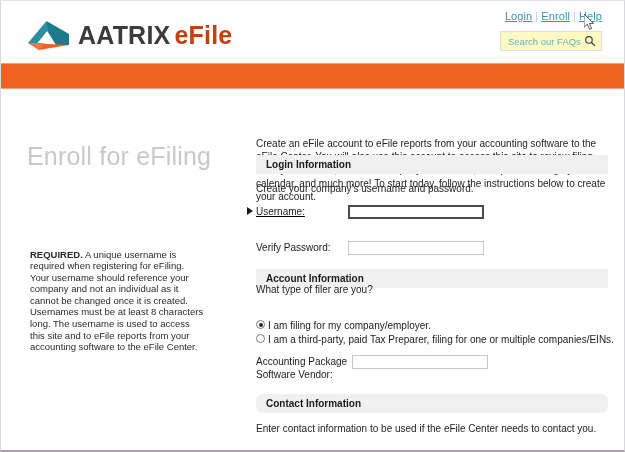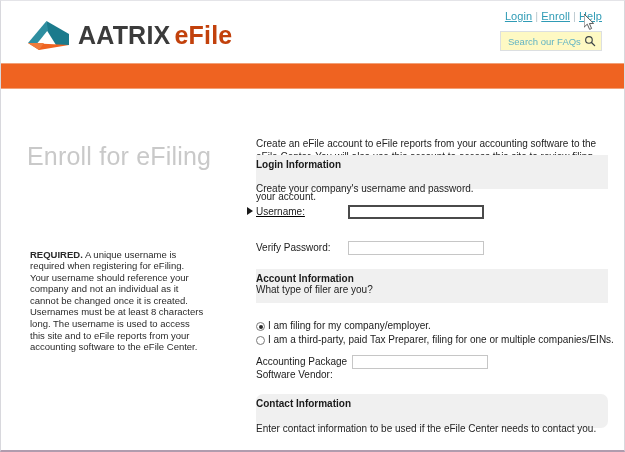--- a/index.html
+++ b/index.html
@@ -184,28 +184,28 @@
     width: 356px;
     font-size: 10px;
     line-height: 13.2px;
     color: #232323;
   }
 
   .section-head {
     position: absolute;
     left: 12px;
     width: 352px;
-    height: 34px;
+    height: 19px;
     box-sizing: border-box;
     background: #f0f0f0;
     font-size: 10px;
     font-weight: bold;
     color: #1b1b1b;
     line-height: 19px;
-    padding-left: 0;
+    padding-left: 10px;
   }
   .section-sub {
     position: absolute;
     left: 12px;
     font-size: 10px;
     color: #232323;
     white-space: nowrap;
   }
 
   
@@ -246,21 +246,21 @@
   }
   .text-input.focused {
     border: 2px solid #4a4a4a;
   }
 
   
   .radio-row {
     position: absolute;
     left: 12px;
     display: flex;
-    align-items: flex-end;
+    align-items: flex-start;
     font-size: 10px;
     color: #1b1b1b;
     white-space: nowrap;
   }
   .radio-dot {
     width: 9px;
     height: 9px;
     box-sizing: border-box;
     border: 1px solid #7b7b7b;
     border-radius: 50%;

